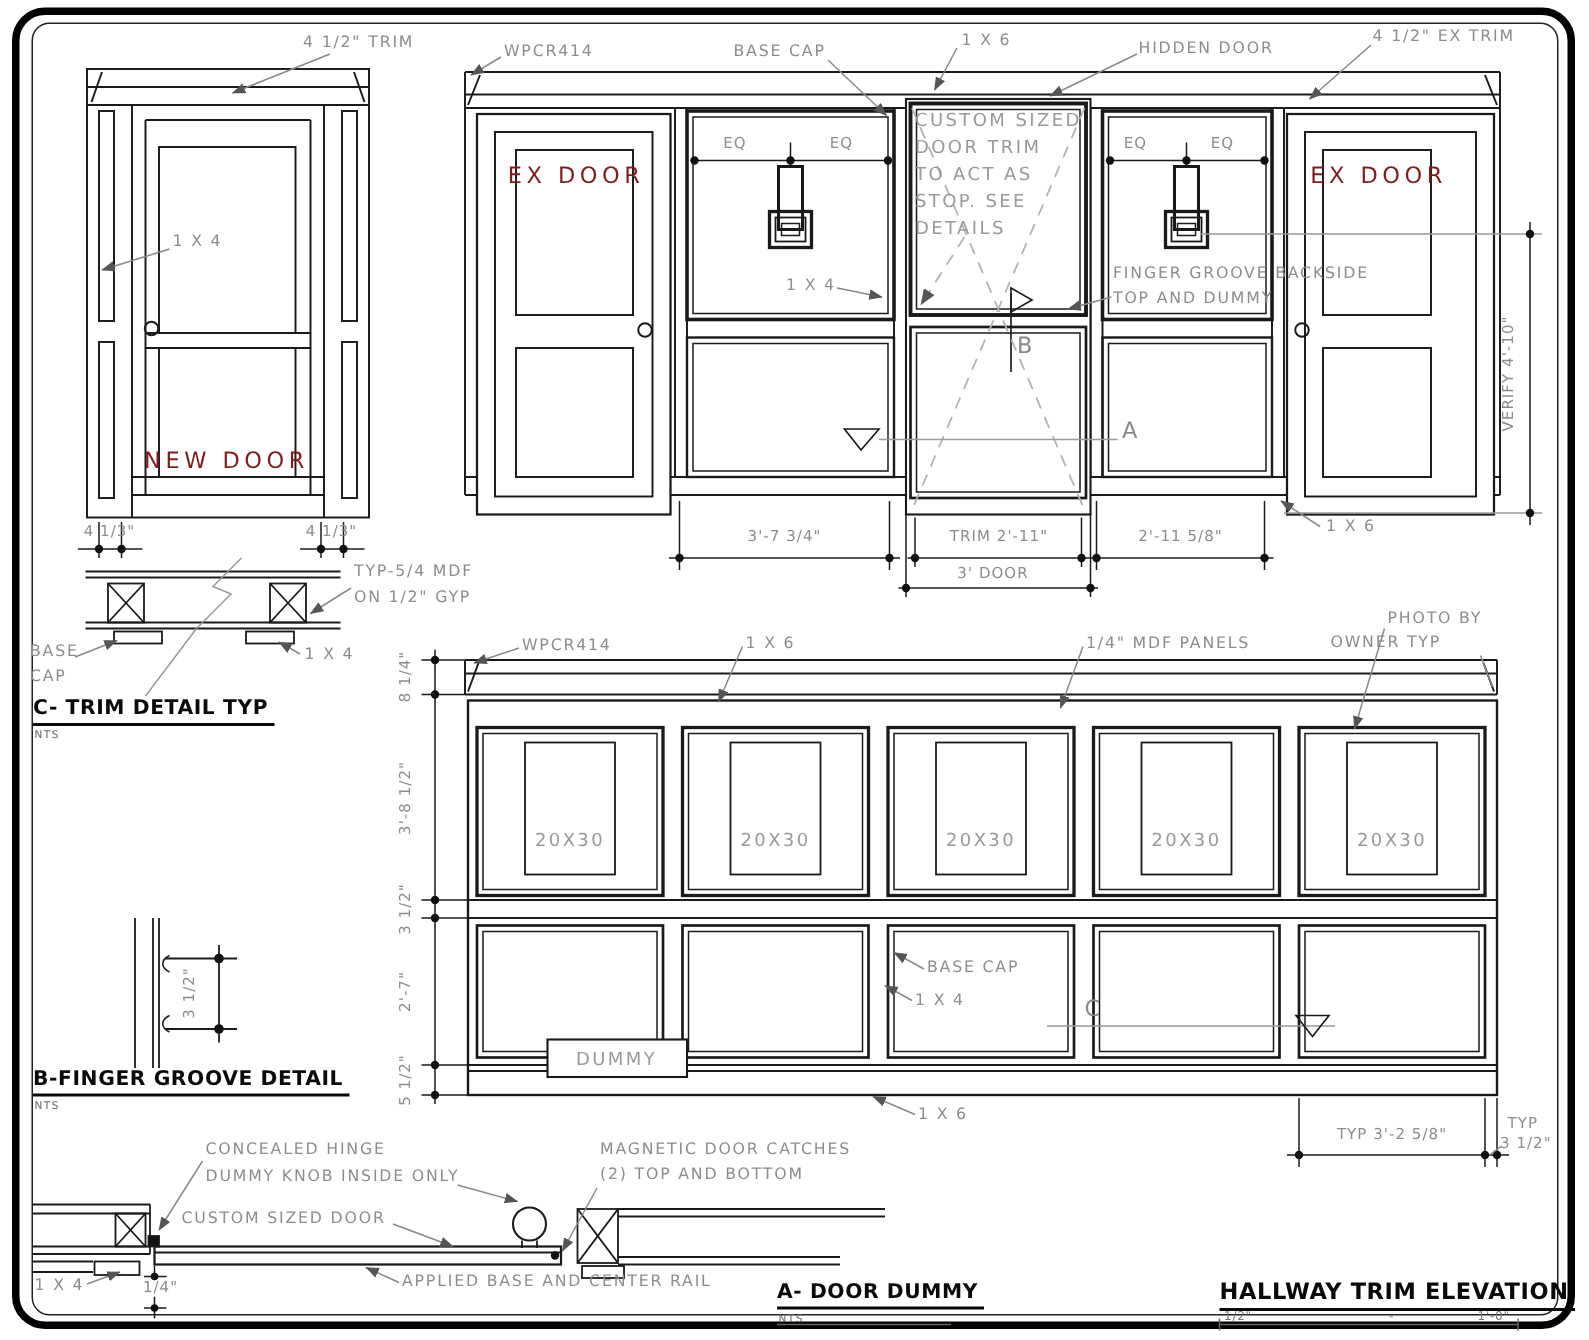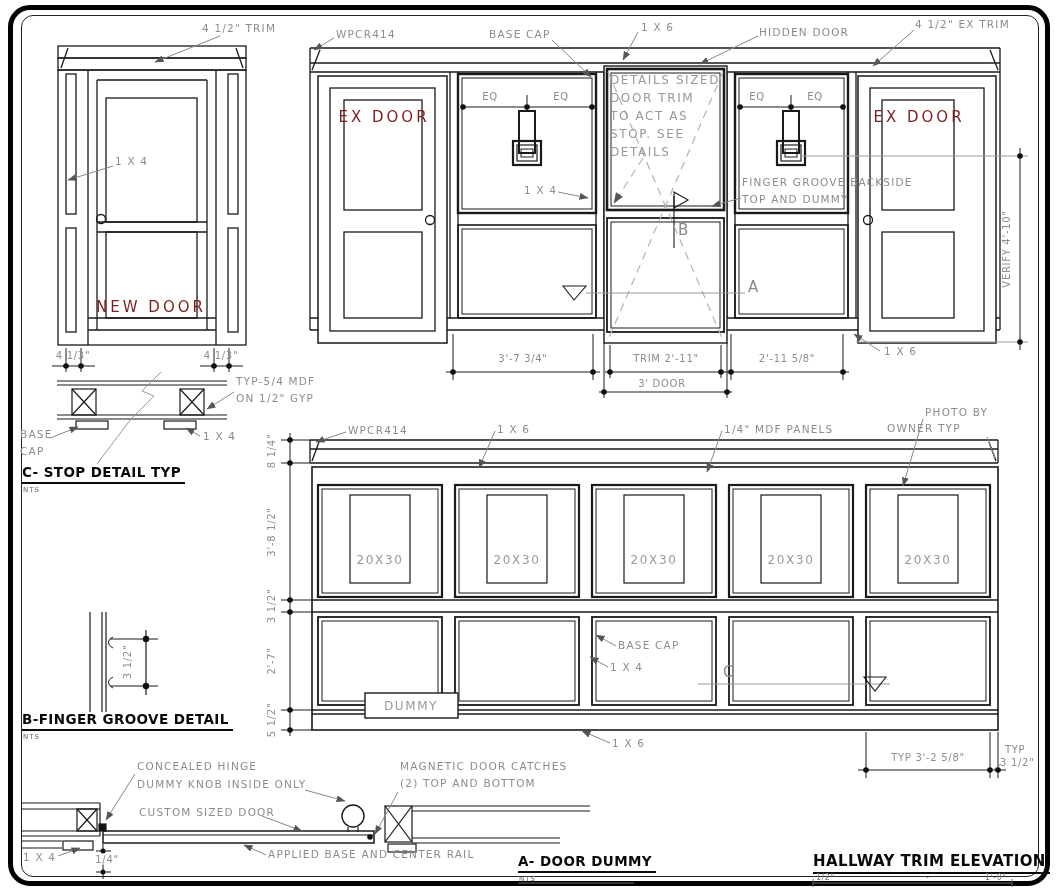--- a/index.html
+++ b/index.html
@@ -398,21 +398,21 @@
 <div class="t" style="left:489px;top:28px">BASE CAP</div>
 <div class="t" style="left:641px;top:21px">1 X 6</div>
 <div class="t" style="left:759px;top:26px">HIDDEN DOOR</div>
 <div class="t" style="left:915px;top:18px">4 1/2" EX TRIM</div>
 <div class="t big ctr" style="left:384px;top:117px">EX DOOR</div>
 <div class="t big ctr" style="left:919px;top:117px">EX DOOR</div>
 <div class="t dim ctr" style="left:490px;top:96px">EQ</div>
 <div class="t dim ctr" style="left:561px;top:96px">EQ</div>
 <div class="t dim ctr" style="left:757px;top:96px">EQ</div>
 <div class="t dim ctr" style="left:815px;top:96px">EQ</div>
-<div class="t med" style="left:610px;top:73px">DETAILS SIZED</div>
+<div class="t med" style="left:610px;top:73px">CUSTOM SIZED</div>
 <div class="t med" style="left:610px;top:91px">DOOR TRIM</div>
 <div class="t med" style="left:610px;top:109px">TO ACT AS</div>
 <div class="t med" style="left:610px;top:127px">STOP. SEE</div>
 <div class="t med" style="left:610px;top:145px">DETAILS</div>
 <div class="t" style="left:524px;top:184px">1 X 4</div>
 <div class="t" style="left:742px;top:176px">FINGER GROOVE BACKSIDE</div>
 <div class="t" style="left:742px;top:193px">TOP AND DUMMY</div>
 <div class="t mark" style="left:748px;top:278px">A</div>
 <div class="t mark" style="left:678px;top:221px">B</div>
 <div class="t dim ctr" style="left:523px;top:358px">3'-7 3/4"</div>
@@ -420,21 +420,21 @@
 <div class="t dim ctr" style="left:662px;top:383px">3' DOOR</div>
 <div class="t dim ctr" style="left:787px;top:358px">2'-11 5/8"</div>
 <div class="t" style="left:884px;top:345px">1 X 6</div>
 <div class="t dim rot" style="left:1006px;top:249px">VERIFY 4'-10"</div>
 
 <div class="t" style="left:236px;top:375px">TYP-5/4 MDF</div>
 <div class="t" style="left:236px;top:392px">ON 1/2" GYP</div>
 <div class="t" style="left:20px;top:428px">BASE</div>
 <div class="t" style="left:20px;top:445px">CAP</div>
 <div class="t" style="left:203px;top:430px">1 X 4</div>
-<div class="title" style="left:22px;top:464px">C- STOP DETAIL TYP</div>
+<div class="title" style="left:22px;top:464px">C- TRIM DETAIL TYP</div>
 <div class="nts" style="left:23px;top:486px">NTS</div>
 
 <div class="t" style="left:348px;top:424px">WPCR414</div>
 <div class="t" style="left:497px;top:423px">1 X 6</div>
 <div class="t" style="left:724px;top:423px">1/4" MDF PANELS</div>
 <div class="t" style="left:925px;top:406px">PHOTO BY</div>
 <div class="t" style="left:887px;top:422px">OWNER TYP</div>
 <div class="t med ctr" style="left:380px;top:560px">20X30</div>
 <div class="t med ctr" style="left:517px;top:560px">20X30</div>
 <div class="t med ctr" style="left:654px;top:560px">20X30</div>
@@ -453,21 +453,21 @@
 <div class="t dim ctr" style="left:928px;top:757px">TYP 3'-2 5/8"</div>
 <div class="t dim" style="left:1005px;top:744px">TYP</div>
 <div class="t dim" style="left:1000px;top:757px">3 1/2"</div>
 
 <div class="t dim rot" style="left:127px;top:662px">3 1/2"</div>
 <div class="title" style="left:22px;top:711px">B-FINGER GROOVE DETAIL</div>
 <div class="nts" style="left:23px;top:733px">NTS</div>
 
 <div class="t" style="left:137px;top:760px">CONCEALED HINGE</div>
 <div class="t" style="left:137px;top:778px">DUMMY KNOB INSIDE ONLY</div>
-<div class="t" style="left:139px;top:806px">CUSTOM SIZED DOOR</div>
+<div class="t" style="left:121px;top:806px">CUSTOM SIZED DOOR</div>
 <div class="t" style="left:400px;top:760px">MAGNETIC DOOR CATCHES</div>
 <div class="t" style="left:400px;top:777px">(2) TOP AND BOTTOM</div>
 <div class="t" style="left:268px;top:848px">APPLIED BASE AND CENTER RAIL</div>
 <div class="t" style="left:23px;top:851px">1 X 4</div>
 <div class="t dim ctr bgw" style="left:107px;top:859px">1/4"</div>
 <div class="title" style="left:518px;top:853px">A- DOOR DUMMY</div>
 <div class="nts" style="left:519px;top:875px">NTS</div>
 
 <div class="title big-title" style="left:813px;top:852px">HALLWAY TRIM ELEVATION</div>
 <div class="sm" style="position:absolute;left:816px;top:873px">1/2"</div>

